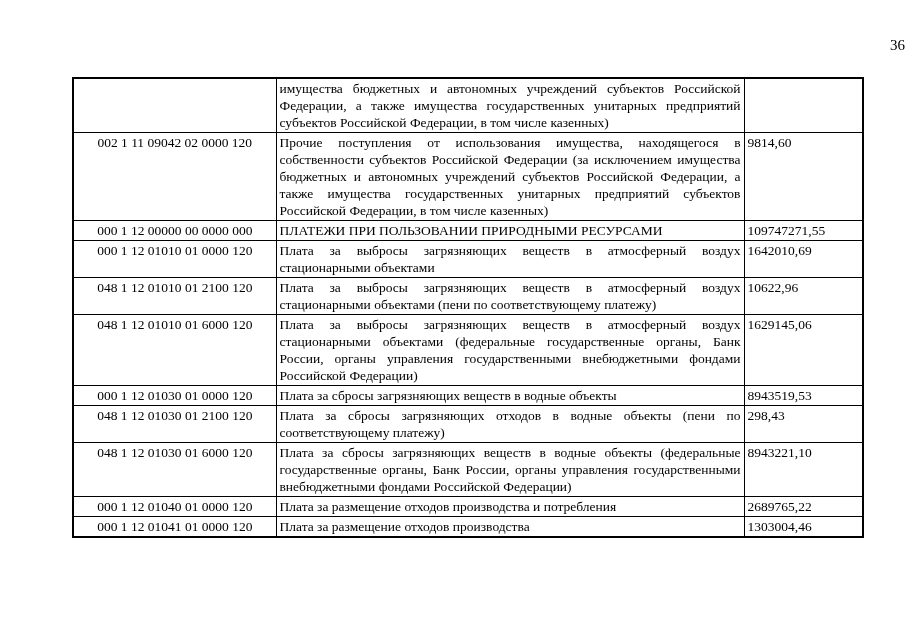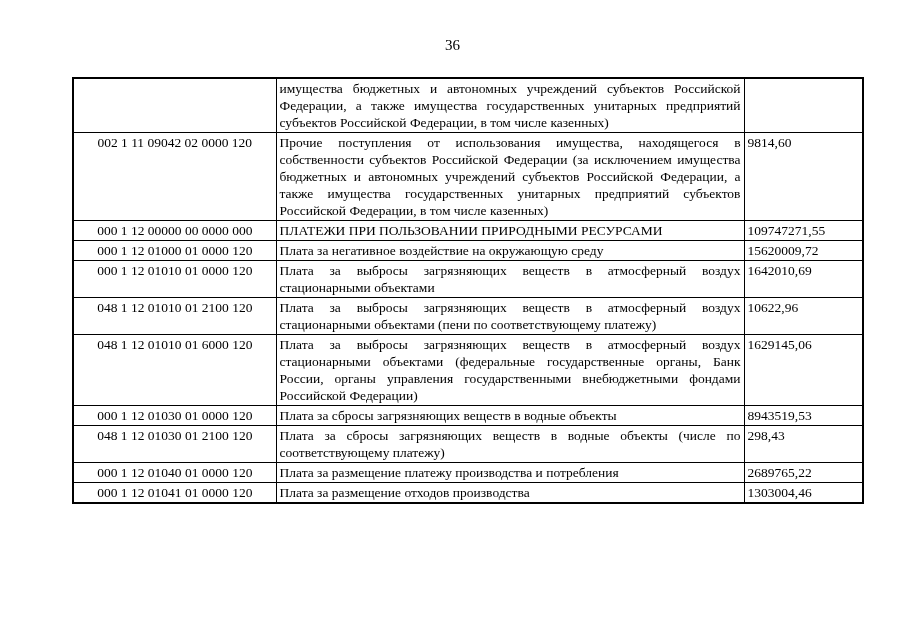--- a/index.html
+++ b/index.html
@@ -13,21 +13,21 @@
     position: relative;
     font-family: "Liberation Serif", serif;
     color: #000000;
     overflow: hidden;
   }
   .page-number {
     position: absolute;
     top: 37px;
     left: 0;
     width: 905px;
-    text-align: center;
+    text-align: right;
     font-size: 15px;
     line-height: 16px;
   }
   table.budget-table {
     position: absolute;
     left: 72px;
     top: 77px;
     width: 790px;
     border-collapse: collapse;
     table-layout: fixed;
@@ -81,25 +81,20 @@
       <td class="cell-code">002 1 11 09042 02 0000 120</td>
       <td class="cell-desc">Прочие поступления от использования имущества, находящегося в собственности субъектов Российской Федерации (за исключением имущества бюджетных и автономных учреждений субъектов Российской Федерации, а также имущества государственных унитарных предприятий субъектов Российской Федерации, в том числе казенных)</td>
       <td class="cell-amount">9814,60</td>
     </tr>
     <tr>
       <td class="cell-code">000 1 12 00000 00 0000 000</td>
       <td class="cell-desc">ПЛАТЕЖИ ПРИ ПОЛЬЗОВАНИИ ПРИРОДНЫМИ РЕСУРСАМИ</td>
       <td class="cell-amount">109747271,55</td>
     </tr>
     <tr>
-      <td class="cell-code">000 1 12 01000 01 0000 120</td>
-      <td class="cell-desc">Плата за негативное воздействие на окружающую среду</td>
-      <td class="cell-amount">15620009,72</td>
-    </tr>
-    <tr>
       <td class="cell-code">000 1 12 01010 01 0000 120</td>
       <td class="cell-desc">Плата за выбросы загрязняющих веществ в атмосферный воздух стационарными объектами</td>
       <td class="cell-amount">1642010,69</td>
     </tr>
     <tr>
       <td class="cell-code">048 1 12 01010 01 2100 120</td>
       <td class="cell-desc">Плата за выбросы загрязняющих веществ в атмосферный воздух стационарными объектами (пени по соответствующему платежу)</td>
       <td class="cell-amount">10622,96</td>
     </tr>
     <tr>
@@ -107,26 +102,31 @@
       <td class="cell-desc">Плата за выбросы загрязняющих веществ в атмосферный воздух стационарными объектами (федеральные государственные органы, Банк России, органы управления государственными внебюджетными фондами Российской Федерации)</td>
       <td class="cell-amount">1629145,06</td>
     </tr>
     <tr>
       <td class="cell-code">000 1 12 01030 01 0000 120</td>
       <td class="cell-desc">Плата за сбросы загрязняющих веществ в водные объекты</td>
       <td class="cell-amount">8943519,53</td>
     </tr>
     <tr>
       <td class="cell-code">048 1 12 01030 01 2100 120</td>
-      <td class="cell-desc">Плата за сбросы загрязняющих веществ в водные объекты (числе по соответствующему платежу)</td>
+      <td class="cell-desc">Плата за сбросы загрязняющих отходов в водные объекты (пени по соответствующему платежу)</td>
       <td class="cell-amount">298,43</td>
     </tr>
     <tr>
+      <td class="cell-code">048 1 12 01030 01 6000 120</td>
+      <td class="cell-desc">Плата за сбросы загрязняющих веществ в водные объекты (федеральные государственные органы, Банк России, органы управления государственными внебюджетными фондами Российской Федерации)</td>
+      <td class="cell-amount">8943221,10</td>
+    </tr>
+    <tr>
       <td class="cell-code">000 1 12 01040 01 0000 120</td>
-      <td class="cell-desc">Плата за размещение платежу производства и потребления</td>
+      <td class="cell-desc">Плата за размещение отходов производства и потребления</td>
       <td class="cell-amount">2689765,22</td>
     </tr>
     <tr>
       <td class="cell-code">000 1 12 01041 01 0000 120</td>
       <td class="cell-desc">Плата за размещение отходов производства</td>
       <td class="cell-amount">1303004,46</td>
     </tr>
   </tbody>
 </table>
 

